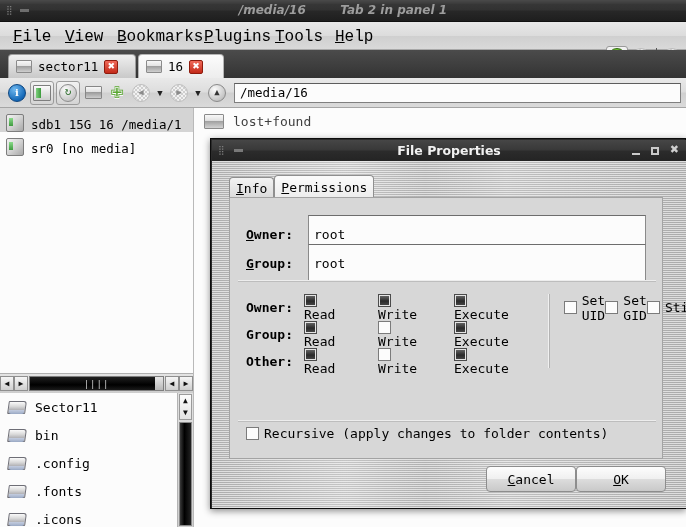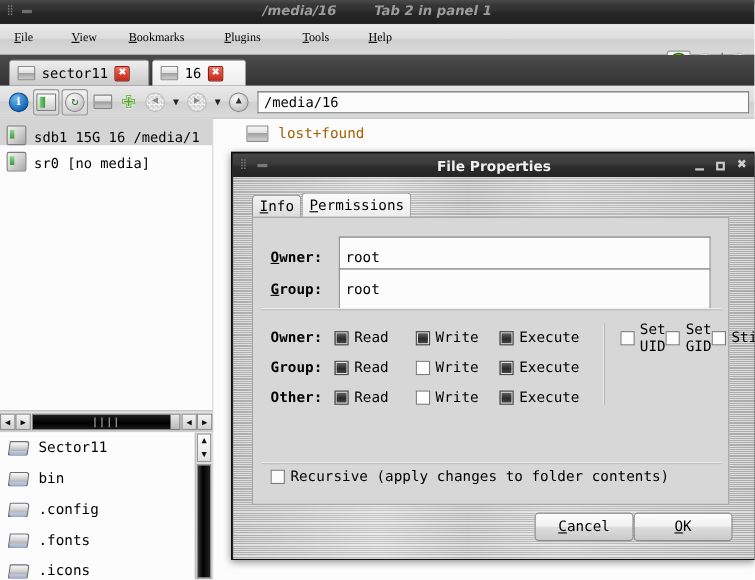--- a/index.html
+++ b/index.html
@@ -62,23 +62,23 @@
   .menubar {
     position: absolute;
     left:0; top:22px; width:686px; height:28px;
     background: linear-gradient(180deg,#e8e8e8 0%, #dcdcdc 50%, #cfcfcf 51%, #d9d9d9 100%);
     border-bottom:1px solid #a8a8a8;
     box-sizing:border-box;
   }
   .menu-item {
     position:absolute;
     top:5px;
-    font-size:11px;
+    font-size:16px;
     color:#000;
-    font-family:Liberation Serif, serif;
+    font-family:Liberation Mono, monospace;
     padding:1px 3px;
     cursor:default;
   }
   .menu-item u { text-decoration: underline; }
 
   .status-icons {
     position:absolute; right:4px; top:24px;
     display:flex; align-items:center; gap:3px;
   }
   .sicon {
@@ -327,21 +327,21 @@
     box-sizing:border-box;
   }
 
   .right-pane {
     position:absolute; left:194px; top:0; width:492px; height:419px;
     background:#fcfcfc;
   }
   .lf-row {
     position:absolute; left:10px; top:6px;
     display:flex; align-items:center; gap:9px;
-    font-size:13px; color:#a16207;margin-left:20px;
+    font-size:13px; color:#404040;
   }
   .lf-ico {
     width:18px;height:13px;border-radius:1px;
     background:linear-gradient(180deg,#f8f8f8 0%, #e2e2e2 42%, #a0a0a0 48%, #d3d3d3 100%);
     border:1px solid #8a8a8a;
   }
 
   
   #dialog {
     position:absolute;
@@ -450,21 +450,21 @@
     box-sizing:border-box;
     position:relative;
     margin-right:5px;
   }
   .chk.on {
     background:linear-gradient(180deg,#6d6d6d,#2a2a2a 55%,#4a4a4a);
     border-color:#4b4b4b;
     box-shadow: inset 0 0 0 1px #e4e4e4;
   }
   .chk-label { font-size:13px; color:#000; }
-  .perm-cell { display:flex; align-items:center; }
+  .perm-cell { display:flex; align-items:flex-start;flex-direction:column; }
   .perm-cell.c1 { width:74px; }
   .perm-cell.c2 { width:76px; }
   .perm-cell.c3 { width:92px; }
   .perm-vsep {
     width:1px; height:74px;
     background:#b3b3b3;
     border-left:1px solid #f0f0f0;
     margin:0 14px 0 2px;
   }
   .perm-right { display:flex; flex-direction:row; }

